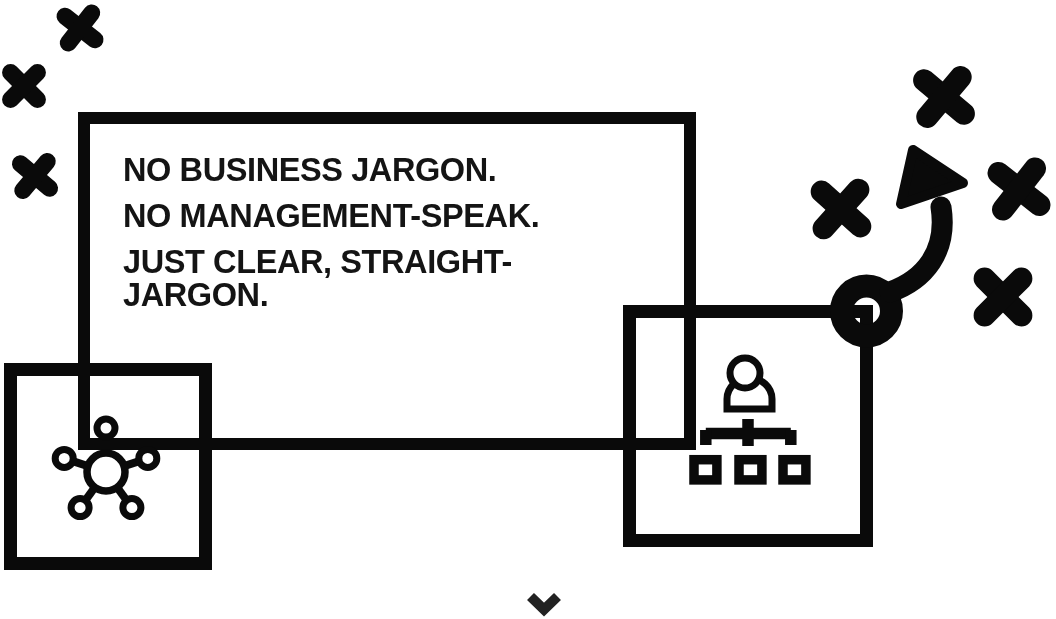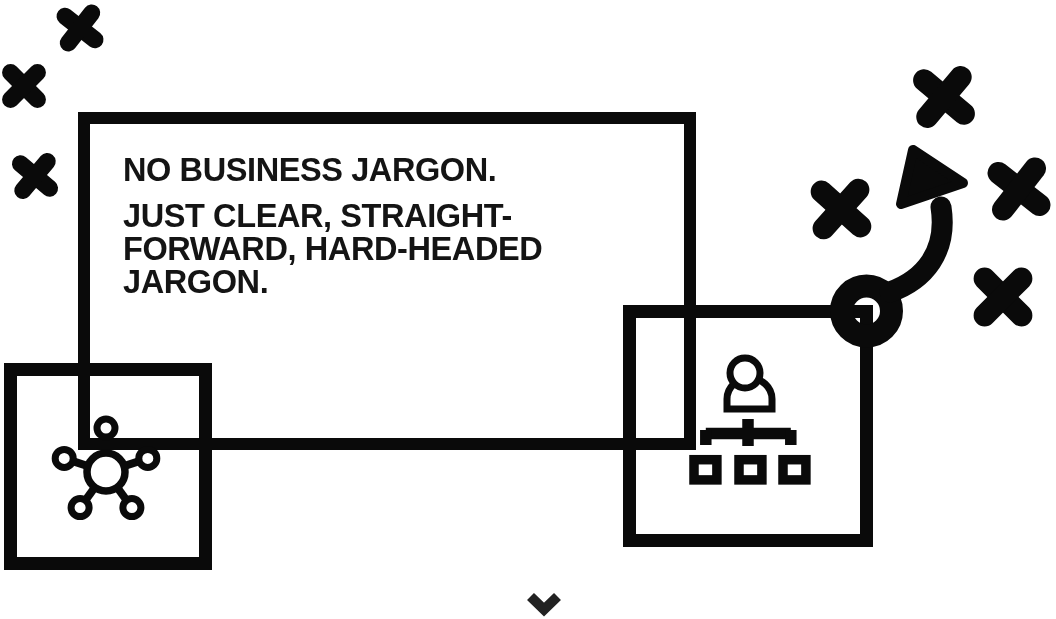--- a/index.html
+++ b/index.html
@@ -62,22 +62,22 @@
     </g>
     <g transform="translate(35,176) rotate(40)">
       <line x1="-19" y1="0" x2="19" y2="0"></line>
         <line x1="0" y1="-19" x2="0" y2="19"></line>
     </g>
   </svg>
 
   <div class="box headline-box">
     <div class="headline-text">
       <div>NO BUSINESS JARGON.</div>
+      <div class="para-gap">NO MANAGEMENT-SPEAK.</div>
       <div class="para-gap">JUST CLEAR, STRAIGHT-</div>
-      <div>FORWARD, HARD-HEADED</div>
       <div>JARGON.</div>
     </div>
   </div>
 
   <div class="box tile-network">
     <svg class="abs" style="left:29px; top:32px;" width="122" height="120" viewBox="0 0 122 120">
 
       <g stroke="#0a0a0a" stroke-width="8">
         <line x1="60" y1="64" x2="60" y2="20"></line>
         <line x1="60" y1="64" x2="18.2" y2="50.4"></line>

